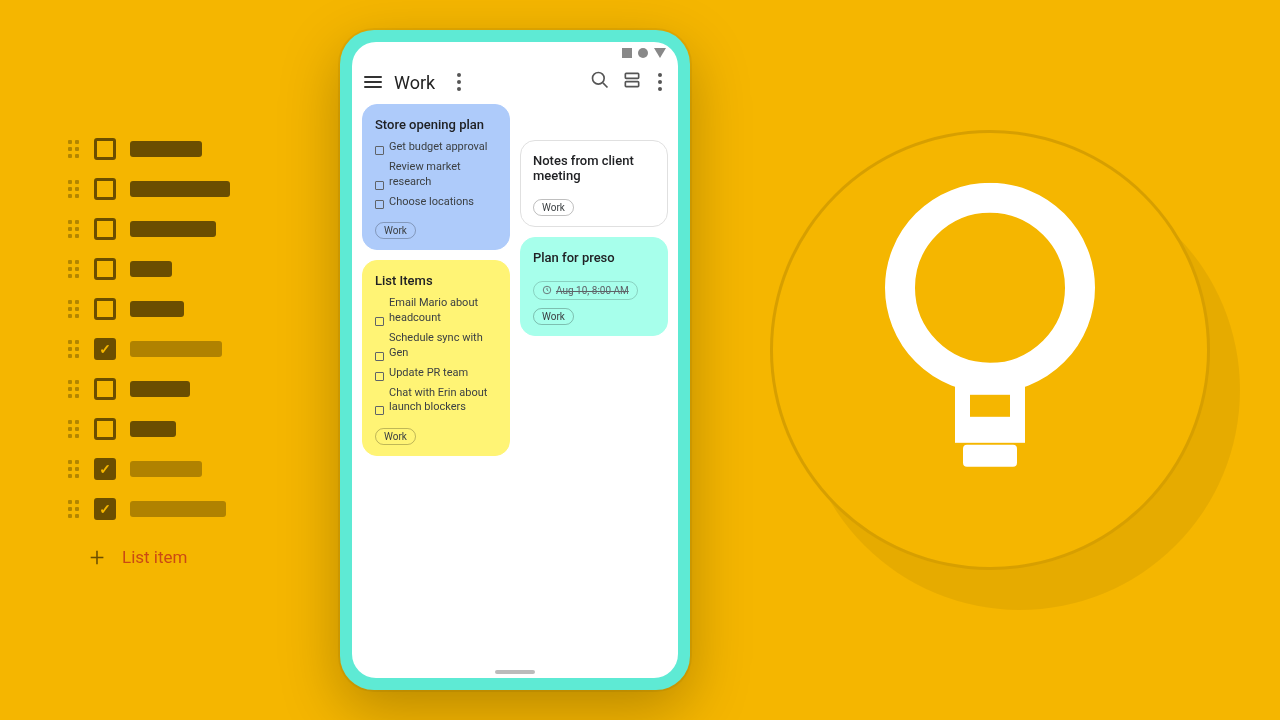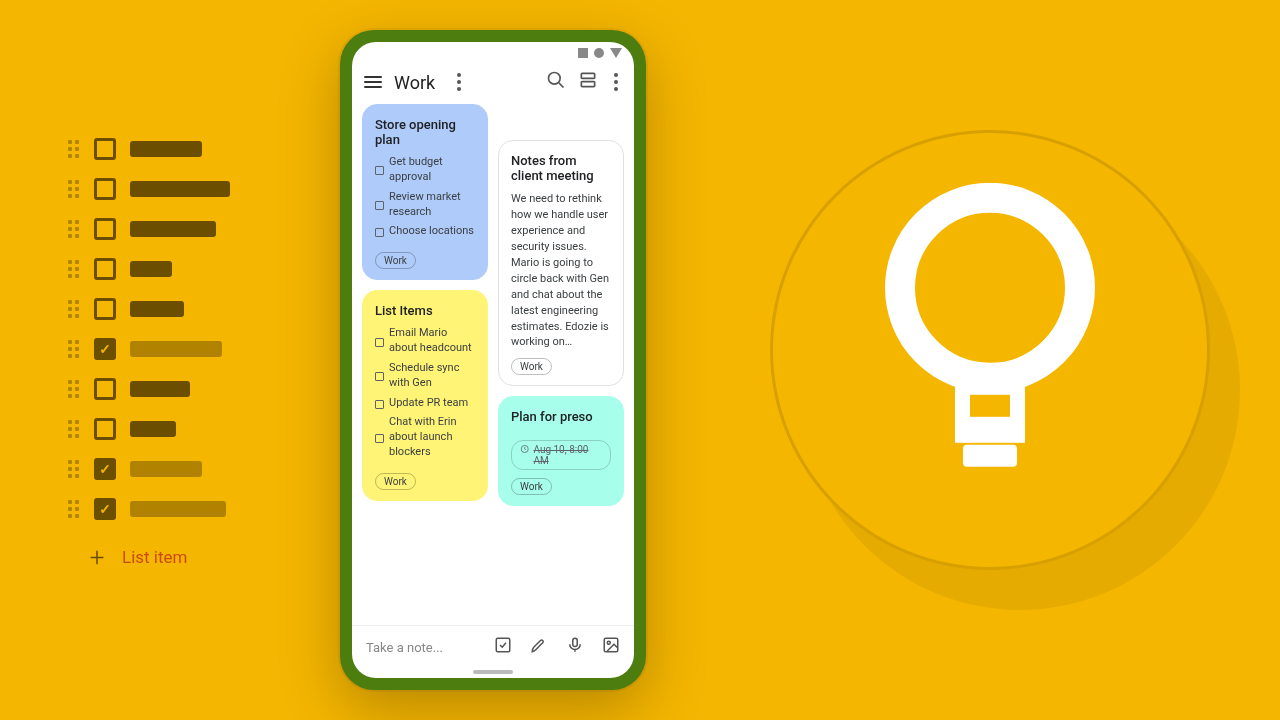--- a/index.html
+++ b/index.html
@@ -80,23 +80,23 @@
   color: #b91c1c;
   font-size: 17px;
   opacity: 0.7;
 }
 
 
 .phone {
   position: absolute;
   left: 340px;
   top: 30px;
-  width: 306px;
+  width: 350px;
   height: 660px;
-  background: #4d7c0f;
+  background: #5eead4;
   border-radius: 34px;
   box-shadow: 0 20px 60px rgba(0,0,0,0.25), 0 0 0 2px rgba(0,0,0,0.05);
   padding: 12px;
   display: flex;
   flex-direction: column;
 }
 .phone-inner {
   flex: 1;
   background: #fff;
   border-radius: 24px;
@@ -149,21 +149,21 @@
   padding: 12px 12px 10px;
   border: 1px solid #e0e0e0;
 }
 .note-card.blue { background: #aecbfa; border-color: #aecbfa; }
 .note-card.yellow { background: #fff475; border-color: #fff475; }
 .note-card.white { background: #fff; margin-top: 36px; }
 .note-card.teal { background: #a7ffeb; border-color: #a7ffeb; }
 .note-title { font-size: 13px; font-weight: 500; color: #202124; margin-bottom: 8px; }
 .note-body { font-size: 11px; color: #3c4043; line-height: 1.45; }
 .checklist { list-style: none; }
-.checklist li { display: flex; align-items: center; gap: 5px; margin-bottom: 5px; font-size: 11px; color: #3c4043; line-height: 1.35; }
+.checklist li { display: flex; align-items: flex-end; gap: 5px; margin-bottom: 5px; font-size: 11px; color: #3c4043; line-height: 1.35; }
 .checklist .box { width: 9px; height: 9px; border: 1px solid #5f6368; flex-shrink: 0; margin-top: 2px; border-radius: 1px; }
 .note-tag {
   display: inline-block;
   font-size: 10px;
   color: #3c4043;
   border: 1px solid rgba(0,0,0,0.25);
   border-radius: 12px;
   padding: 2px 8px;
   margin-top: 8px;
 }
@@ -431,65 +431,37 @@
                 <span class="box"></span>
                 <span>Chat with Erin about launch blockers</span>
               </li>
           </ul>
           <span class="note-tag">Work</span>
         </div>
       </div>
       <div class="notes-col">
         <div class="note-card white">
           <div class="note-title">Notes from client meeting</div>
-          <div class="note-body">We need to rethink how we handle user experience and security issues. Mario is going to circle back with Gen and chat about the latest engineering estimates. Edozie is working on…</div>
           <span class="note-tag">Work</span>
         </div>
         <div class="note-card teal">
           <div class="note-title">Plan for preso</div>
           <div class="reminder-chip">
             <svg viewBox="0 0 24 24" fill="none" stroke="currentColor" stroke-width="2">
                 <circle cx="12" cy="12" r="9"></circle>
                 <path d="M12 7v5l3 2"></path>
               </svg>
             <span>Aug 10, 8:00 AM</span>
           </div>
           <br>
           <span class="note-tag">Work</span>
         </div>
       </div>
     </div>
 
-    <div class="bottom-bar">
-      <div class="take-note">Take a note...</div>
-      <div class="bottom-icon">
-        <svg width="18" height="18" viewBox="0 0 24 24" fill="none" stroke="currentColor" stroke-width="2">
-            <rect x="3" y="3" width="18" height="18" rx="2"></rect>
-            <path d="M8 12l3 3 5-6"></path>
-          </svg>
-      </div>
-      <div class="bottom-icon">
-        <svg width="18" height="18" viewBox="0 0 24 24" fill="none" stroke="currentColor" stroke-width="2">
-            <path d="M3 21s3-1 5-3 9-9 9-9a2 2 0 0 0-3-3s-7 7-9 9-2 6-2 6z"></path>
-          </svg>
-      </div>
-      <div class="bottom-icon">
-        <svg width="18" height="18" viewBox="0 0 24 24" fill="none" stroke="currentColor" stroke-width="2">
-            <rect x="9" y="3" width="6" height="11" rx="3"></rect>
-            <path d="M5 11a7 7 0 0 0 14 0M12 18v3"></path>
-          </svg>
-      </div>
-      <div class="bottom-icon">
-        <svg width="18" height="18" viewBox="0 0 24 24" fill="none" stroke="currentColor" stroke-width="2">
-            <rect x="3" y="3" width="18" height="18" rx="2"></rect>
-            <circle cx="9" cy="9" r="2"></circle>
-            <path d="M21 16l-5-5-9 9"></path>
-          </svg>
-      </div>
-    </div>
     <div class="home-indicator"></div>
   </div>
 </div>
 
 <div class="bulb-wrap">
   <div class="bulb-circle"></div>
   <div class="bulb">
     <svg width="230" height="300" viewBox="0 0 230 300">
       <circle cx="115" cy="105" r="90" fill="none" stroke="#fff" stroke-width="30"></circle>
       <rect x="80" y="190" width="70" height="70" fill="#fff"></rect>

